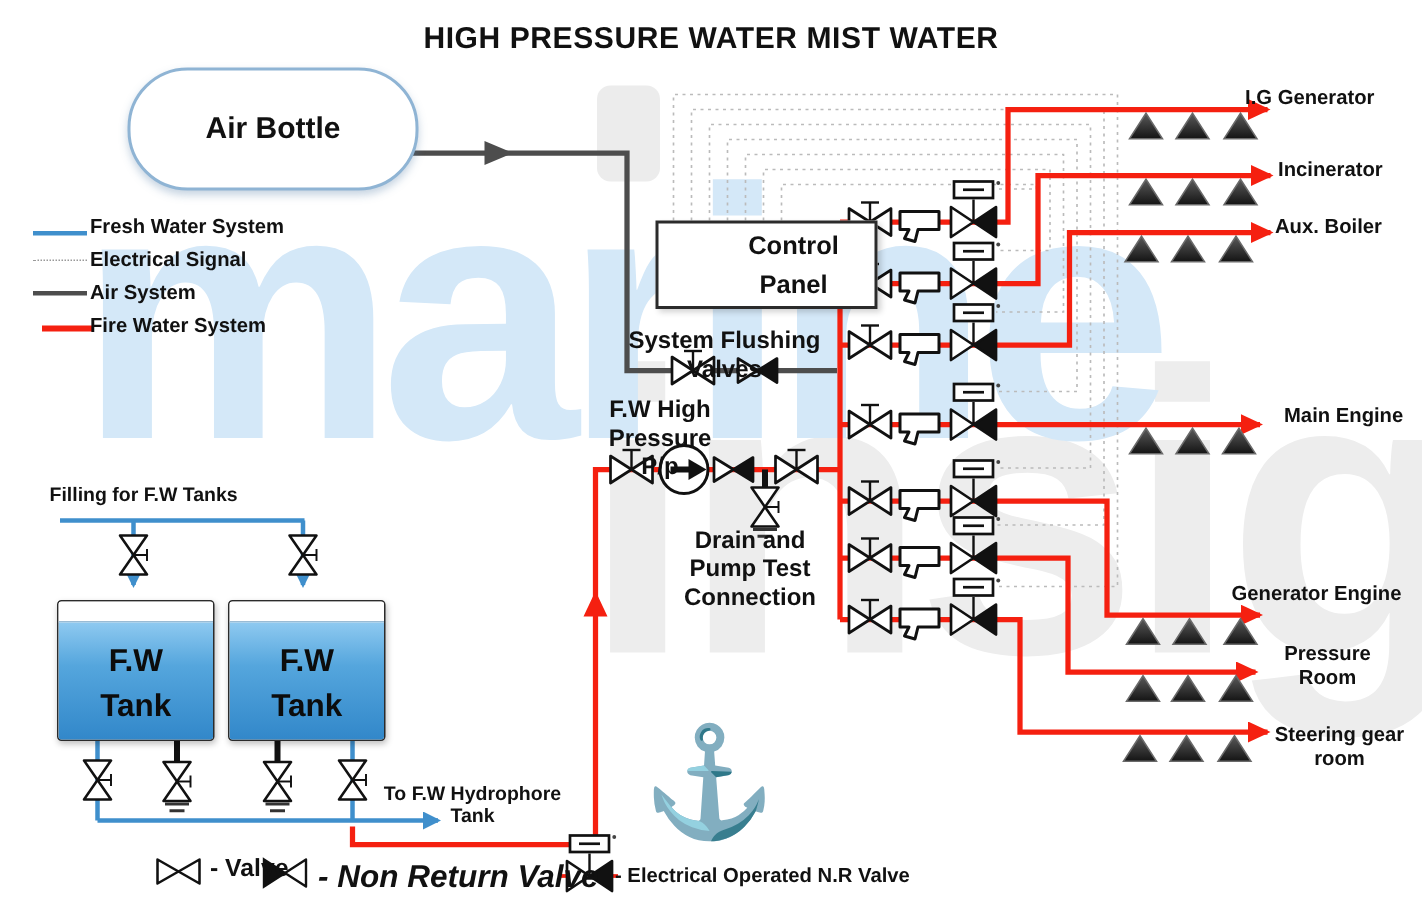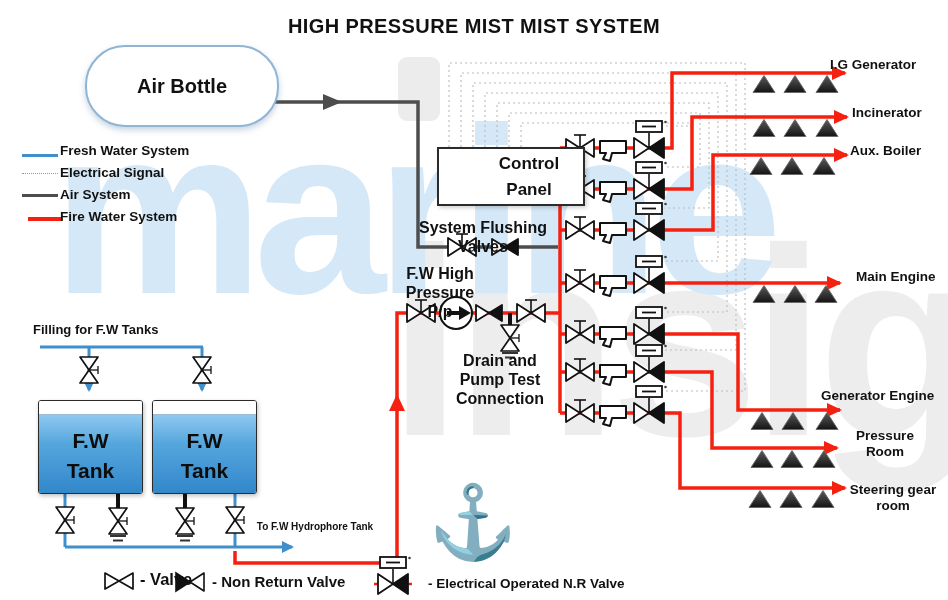--- a/index.html
+++ b/index.html
@@ -250,42 +250,42 @@
       <div class="lbl">F.W Tank</div>
     </div>
   </div>
   <div class="box tank tank-2 abs">
     <div class="band"></div>
     <div class="body">
       <div class="lbl">F.W Tank</div>
     </div>
   </div>
 
-  <div class="txt title">HIGH PRESSURE MIST MIST SYSTEM</div>
+  <div class="txt title">HIGH PRESSURE WATER MIST WATER</div>
 
   <div class="lg-line" style="left:22px;top:154px;width:36px;height:3px;background:#3f8fcc;"></div>
   <div class="lg-line" style="left:22px;top:173px;width:36px;border-top:1.6px dotted #999;"></div>
   <div class="lg-line" style="left:22px;top:194px;width:36px;height:3px;background:#4d4d4d;"></div>
   <div class="lg-line" style="left:28px;top:217px;width:34px;height:3.5px;background:#f52010;"></div>
   <div class="txt lg-txt" style="top:143px;">Fresh Water System</div>
   <div class="txt lg-txt" style="top:165px;">Electrical Signal</div>
   <div class="txt lg-txt" style="top:187px;">Air System</div>
   <div class="txt lg-txt" style="top:209px;">Fire Water System</div>
 
   <div class="txt ann" style="left:408px;top:219px;width:150px;">System Flushing Valves</div>
   <div class="txt ann" style="left:394px;top:265px;width:92px;">F.W High Pressure P/p</div>
   <div class="txt ann" style="left:443px;top:352px;width:114px;">Drain and Pump Test Connection</div>
   <div class="txt" style="left:33px;top:322px;font-size:13px;font-weight:600;">Filling for F.W Tanks</div>
-  <div class="txt ann" style="left:254px;top:521px;width:122px;font-size:10px;">To F.W Hydrophore Tank</div>
+  <div class="txt ann" style="left:254px;top:521px;width:122px;font-size:13px;">To F.W Hydrophore Tank</div>
 
   <div class="txt zone" style="left:830px;top:57px;">I.G Generator</div>
   <div class="txt zone" style="left:852px;top:105px;">Incinerator</div>
   <div class="txt zone" style="left:850px;top:143px;">Aux. Boiler</div>
   <div class="txt zone" style="left:856px;top:269px;">Main Engine</div>
   <div class="txt zone" style="left:821px;top:388px;">Generator Engine</div>
   <div class="txt zone" style="left:854px;top:428px;width:62px;text-align:center;">Pressure Room</div>
   <div class="txt zone" style="left:847px;top:482px;width:92px;text-align:center;">Steering gear room</div>
 
   <div class="txt symlbl" style="left:140px;top:570px;font-size:16.5px;">- Valve</div>
-  <div class="txt symlbl" style="left:212px;top:573px;font-size:15px;">- Non Return Valve</div>
-  <div class="txt symlbl" style="left:428px;top:576px;font-size:13.5px;">- Electrical Operated N.R Valve</div>
+  <div class="txt symlbl" style="left:212px;top:573px;font-size:21px;font-style:italic;">- Non Return Valve</div>
+  <div class="txt symlbl" style="left:410px;top:576px;font-size:13.5px;">- Electrical Operated N.R Valve</div>
 
 </div>
 
 </body></html>

